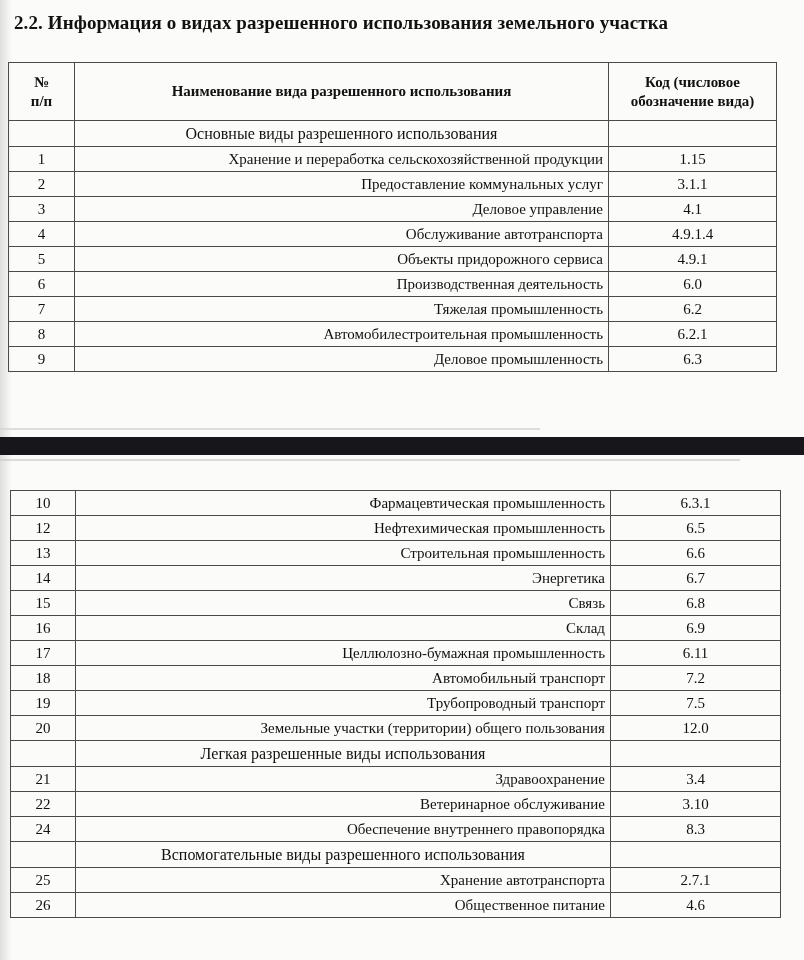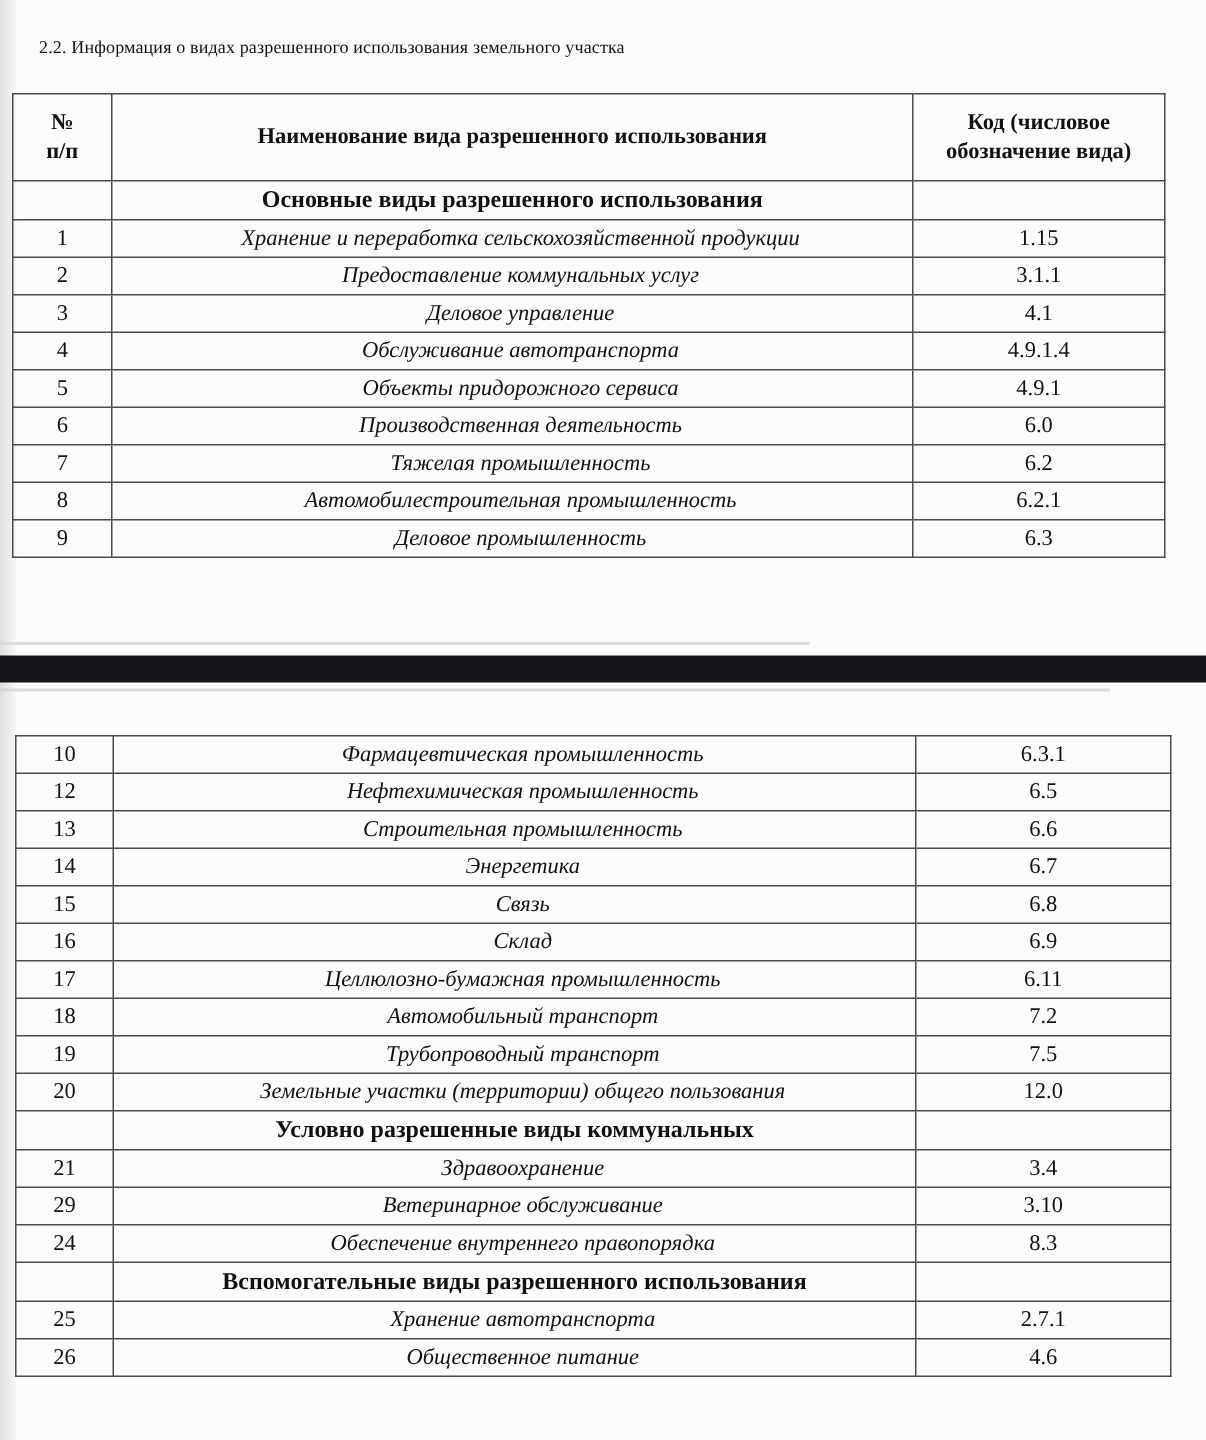--- a/index.html
+++ b/index.html
@@ -17,22 +17,22 @@
     color:var(--ink);
     overflow:hidden;
   }
   
   .scan-edge{
     position:absolute;left:0;top:0;width:12px;height:100%;
     background:linear-gradient(to right, rgba(90,90,95,0.18), rgba(90,90,95,0));
     pointer-events:none;
   }
   .doc-title{
-    position:absolute;left:14px;top:12px;margin:12px;
-    font-size:12px;font-weight:normal;letter-spacing:0.1px;
+    position:absolute;left:14px;top:12px;margin:0;
+    font-size:19px;font-weight:bold;letter-spacing:0.1px;
     white-space:nowrap;
   }
   table.t{
     position:absolute;
     border-collapse:collapse;
     table-layout:fixed;
     background:transparent;
   }
   table.t td, table.t th{
     border:1.5px solid var(--border);
@@ -54,23 +54,23 @@
     text-align:center;padding:2px 8px;
     line-height:1.25;
   }
   .t td{
     height:22px;
     font-size:15px;
     padding:1px 5px;
     line-height:1.1;
   }
   .t td.num, .t td.code{text-align:center;}
-  .t td.name{text-align:center;padding-left:16px;font-style:italic;}
+  .t td.name{text-align:right;padding-left:16px;}
   .t tr.section td.sec{
-    font-weight:bold;
+    font-weight:normal;
     font-size:16px;
     text-align:center;
     height:23px;
   }
   
   .break-bar{
     position:absolute;left:0;top:437px;width:804px;height:18px;
     background:var(--bar);
   }
   .scan-line-above{
@@ -215,30 +215,30 @@
         <td class="name">Трубопроводный транспорт</td>
         <td class="code">7.5</td>
       </tr>
       <tr>
         <td class="num">20</td>
         <td class="name">Земельные участки (территории) общего пользования</td>
         <td class="code">12.0</td>
       </tr>
       <tr class="section">
         <td class="num"></td>
-        <td class="sec">Условно разрешенные виды коммунальных</td>
+        <td class="sec">Легкая разрешенные виды использования</td>
         <td class="code"></td>
       </tr>
       <tr>
         <td class="num">21</td>
         <td class="name">Здравоохранение</td>
         <td class="code">3.4</td>
       </tr>
       <tr>
-        <td class="num">29</td>
+        <td class="num">22</td>
         <td class="name">Ветеринарное обслуживание</td>
         <td class="code">3.10</td>
       </tr>
       <tr>
         <td class="num">24</td>
         <td class="name">Обеспечение внутреннего правопорядка</td>
         <td class="code">8.3</td>
       </tr>
       <tr class="section">
         <td class="num"></td>

